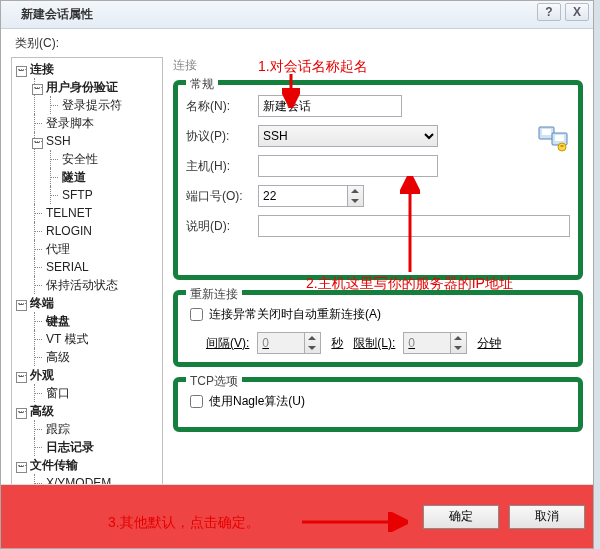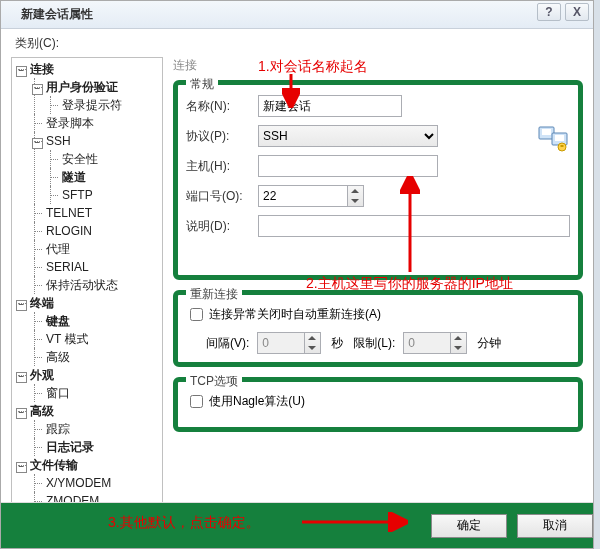--- a/index.html
+++ b/index.html
@@ -34,29 +34,29 @@
 .num-wrap input { width: 90px; height:22px; border:1px solid #abadb3; padding:0 4px; background:#fff; }
 .spin { width:16px; height:22px; border:1px solid #abadb3; border-left:none; background: linear-gradient(#f6f6f6,#e6e6e6); position:relative; }
 .spin::before, .spin::after { content:""; position:absolute; left:3px; width:0; height:0; border-left:4px solid transparent; border-right:4px solid transparent; }
 .spin::before { top:3px; border-bottom:4px solid #555; }
 .spin::after { bottom:3px; border-top:4px solid #555; }
 .desc-input { width: 240px; height:22px; border:1px solid #abadb3; background:#fff; }
 
 .checkbox-row { display:flex; align-items:center; margin-bottom:8px; }
 .checkbox-row input[type=checkbox] { margin-right:6px; }
 
-.interval-row { display:flex; align-items:center; margin-left:20px; }
+.interval-row { display:flex; align-items:center; margin-left:20px;text-decoration:underline; }
 .interval-row .lbl { margin-right:8px; }
 .interval-row .sec { margin: 0 10px; }
 .num-small input { width:48px; height:22px; border:1px solid #abadb3; background:#f0f0f0; color:#888; padding:0 4px; }
 
 .icon-host { position:absolute; right:8px; top:40px; width:32px; height:28px; }
 .icon-host svg { width:32px; height:28px; }
 
-.footer { position:absolute; bottom:0; left:0; right:0; height:46px; background:#15803d; border-top:1px solid #ddd; display:flex; align-items:center; justify-content:flex-end; padding-right:0; gap:10px; }
+.footer { position:absolute; bottom:0; left:0; right:0; height:64px; background:#ef4444; border-top:1px solid #ddd; display:flex; align-items:center; justify-content:flex-end; padding-right:8px; gap:10px; }
 .btn { width:76px; height:24px; border:1px solid #8a8a8a; background: linear-gradient(#f8f8f8,#e4e4e4); font-size:12px; cursor:default; display:flex; align-items:center; justify-content:center; }
 
 .anno { position:absolute; color:#e60000; font-size:14px; font-weight:500; pointer-events:none; }
 .arrow-svg { position:absolute; pointer-events:none; }
 </style>
 </head>
 <body>
 
 <div class="dialog">
   <div class="titlebar">

